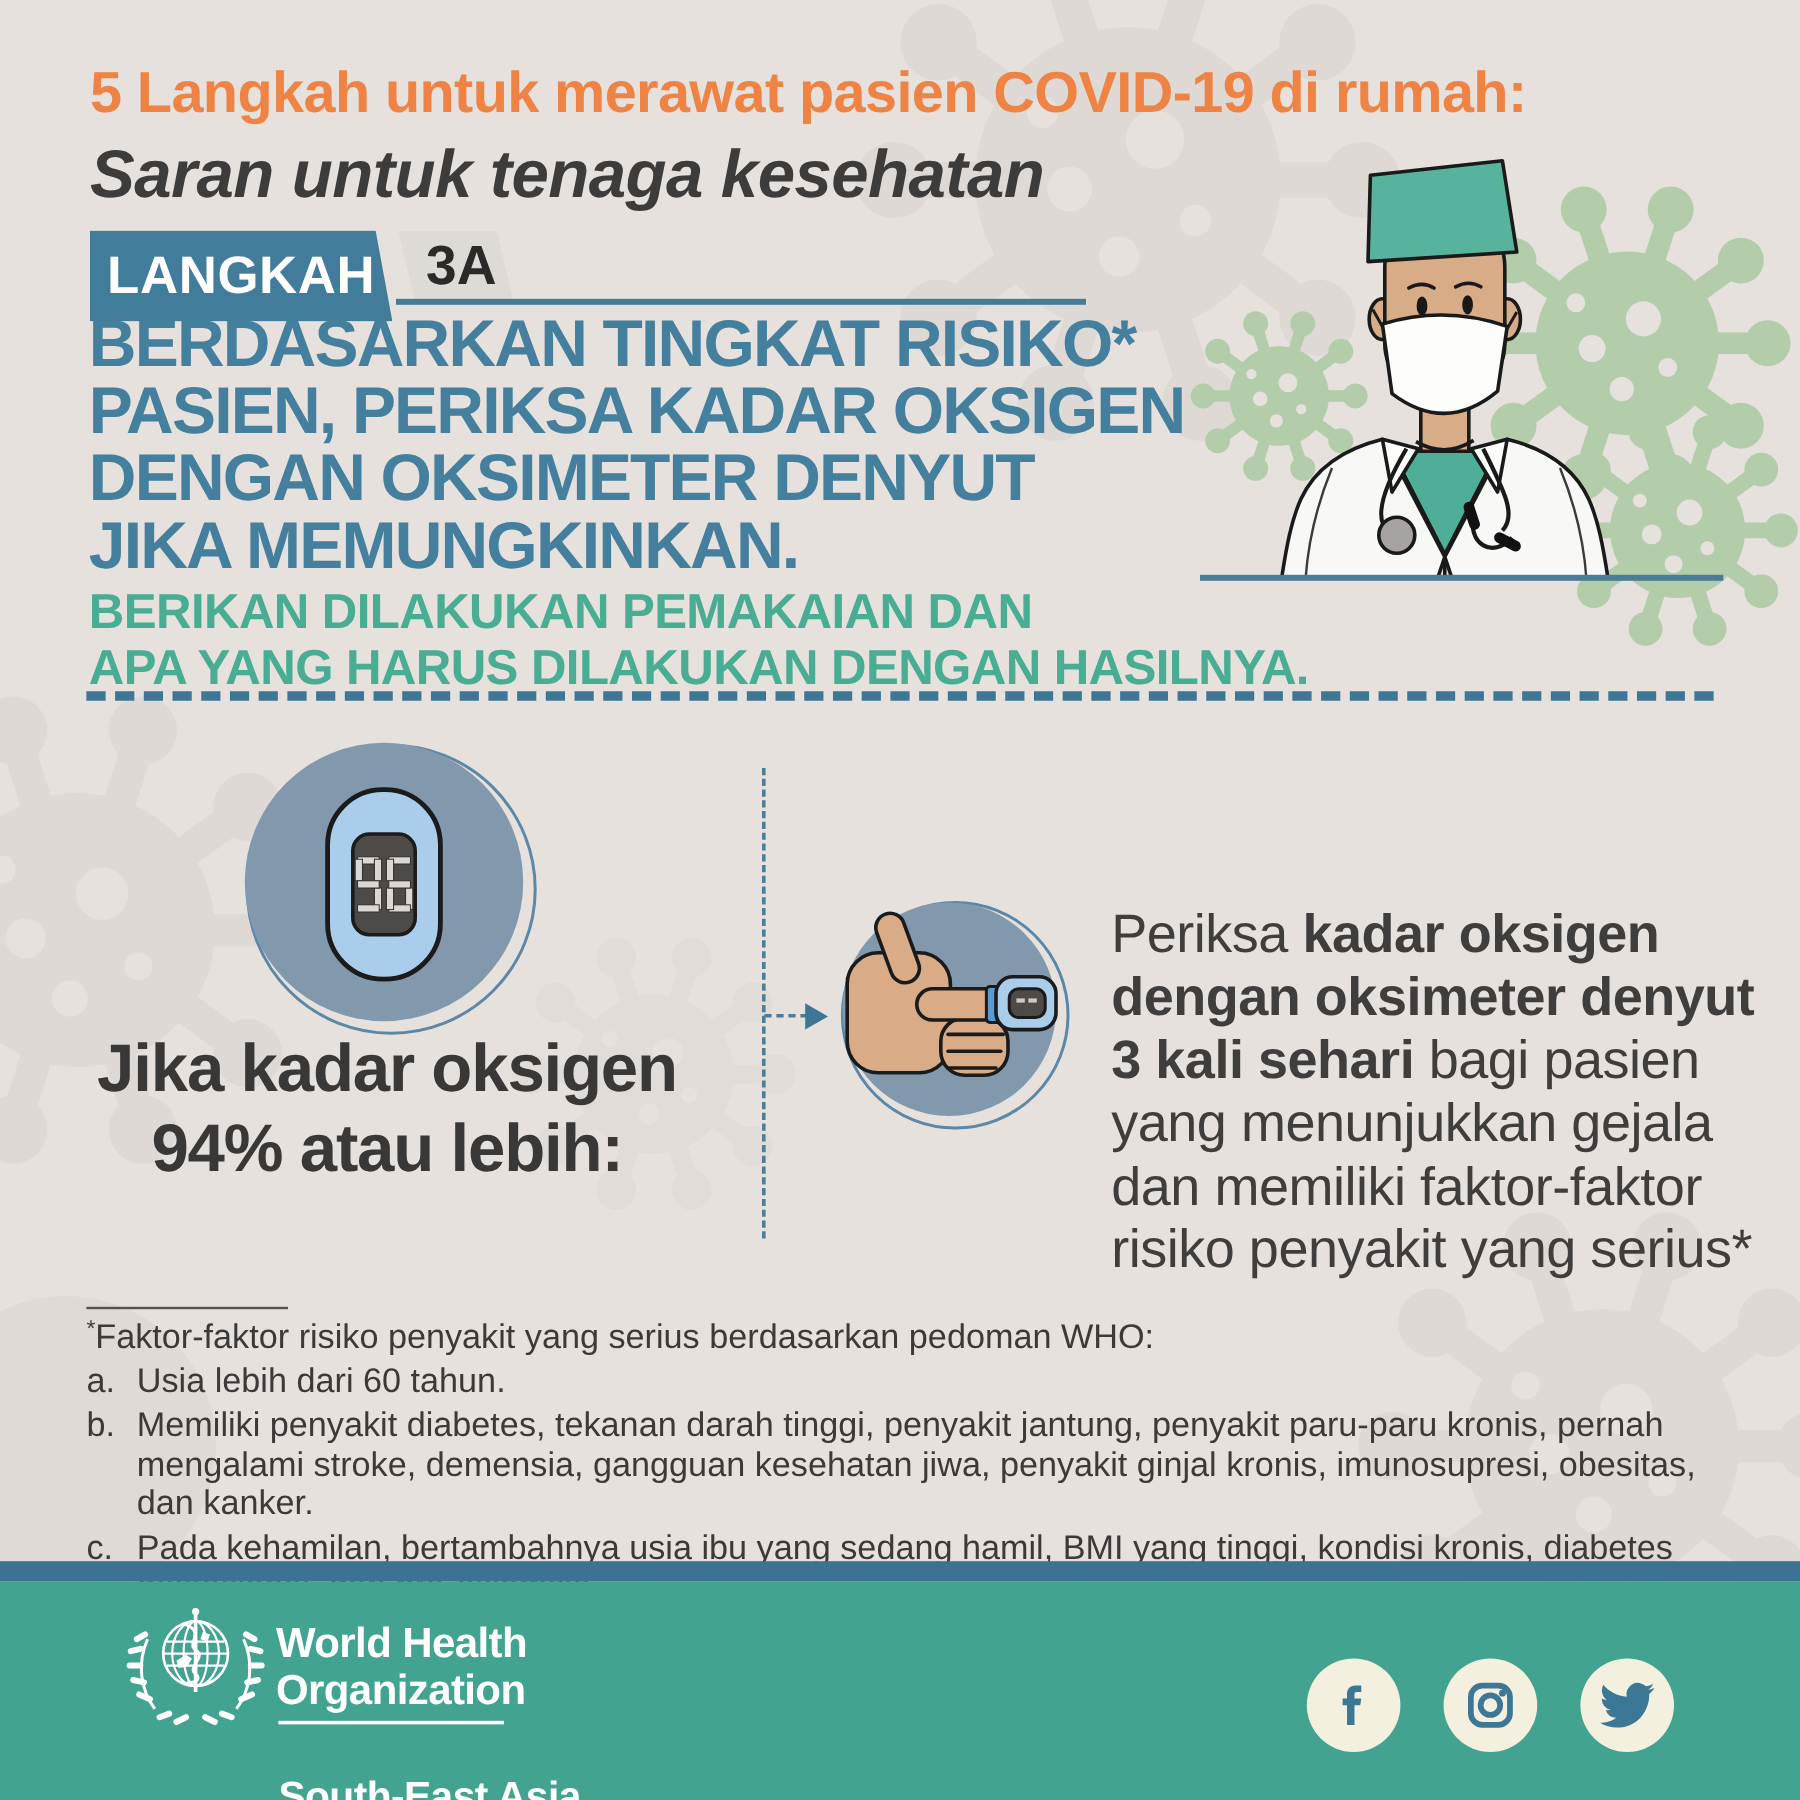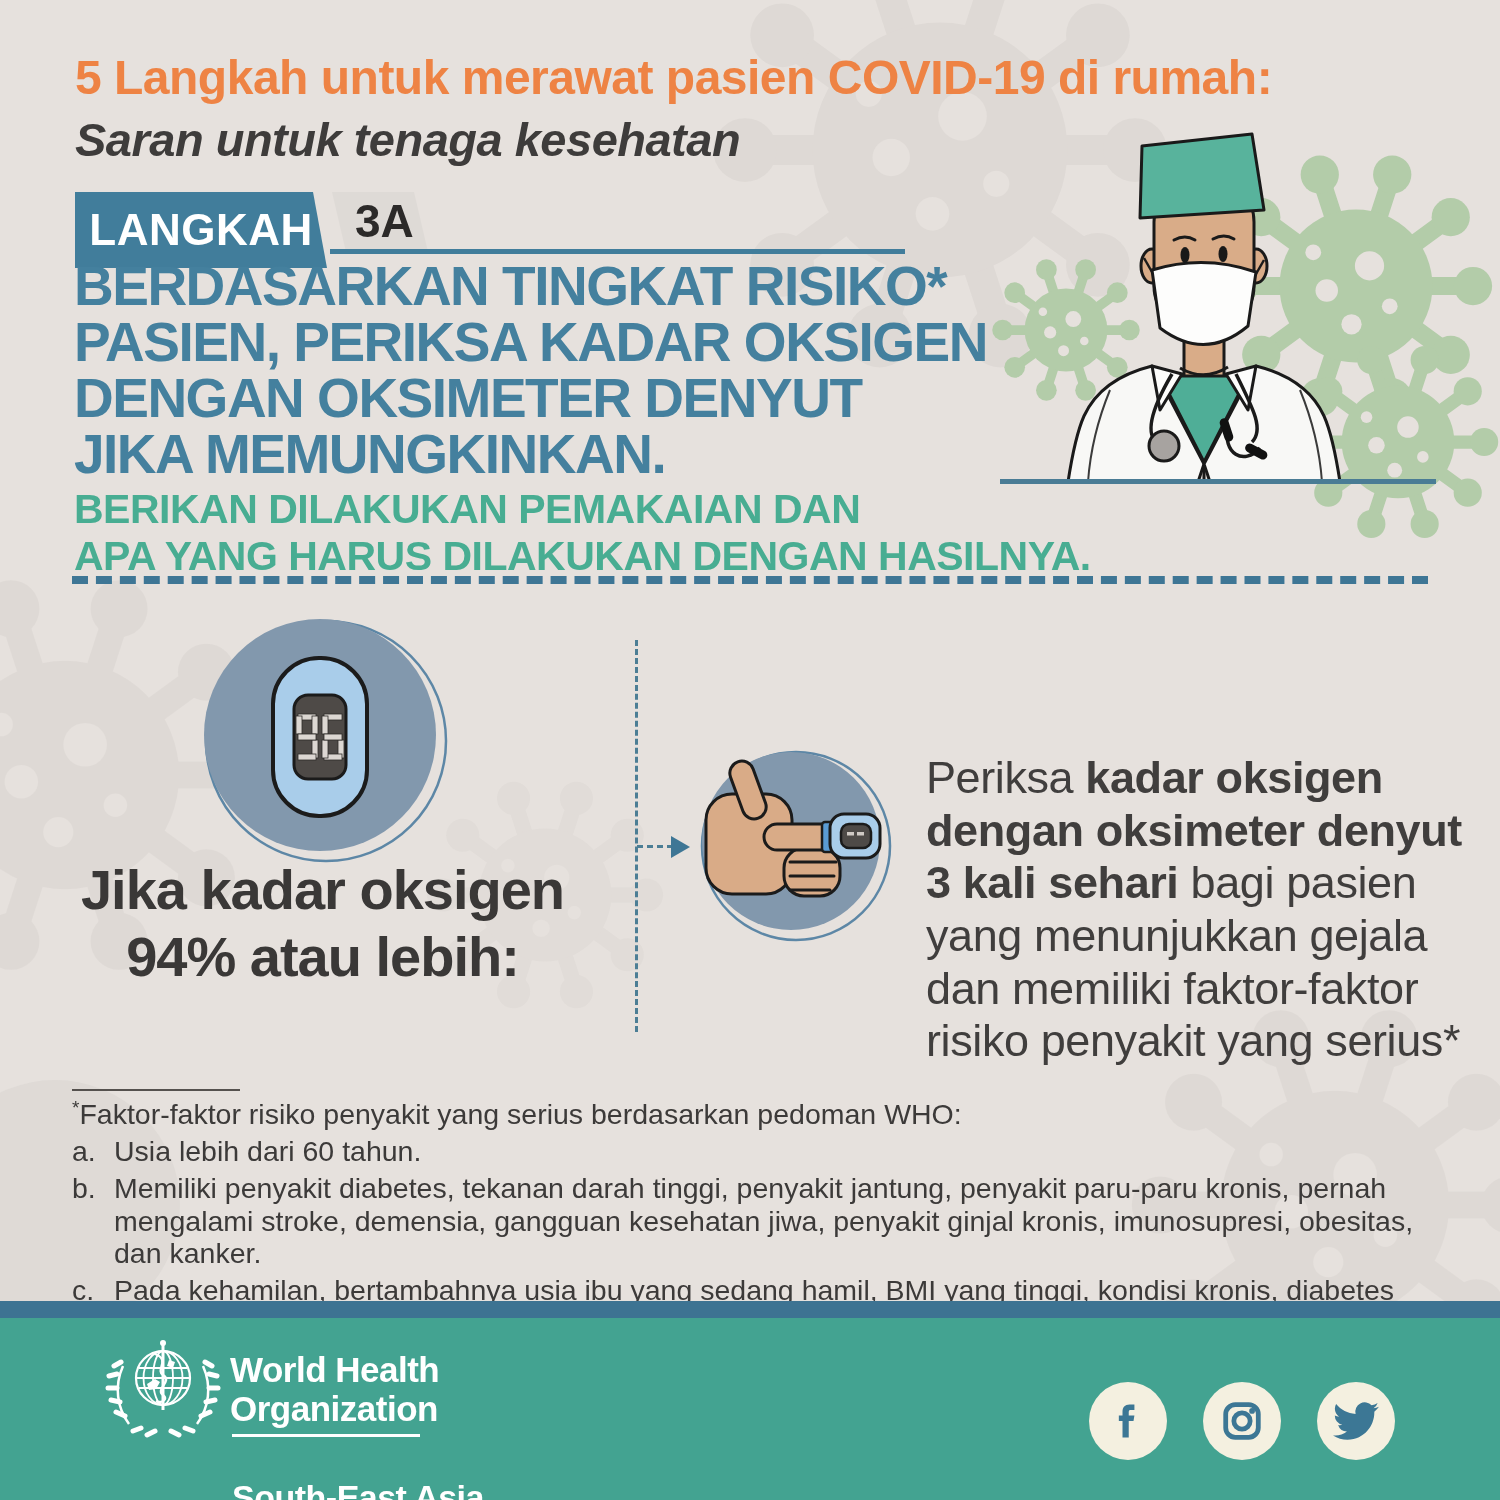--- a/index.html
+++ b/index.html
@@ -6,21 +6,21 @@
   body{width:1500px;height:1500px;position:relative;overflow:hidden;
        background:#e6e1dd;font-family:"Liberation Sans","DejaVu Sans",sans-serif;}
   .abs{position:absolute;}
 
   
   .virus{position:absolute;pointer-events:none;}
   .blob{position:absolute;border-radius:50%;background:#d8d3cf;opacity:.5;pointer-events:none;}
 
   
   .title{left:75px;top:50px;font-size:48px;font-weight:800;color:#ee8344;letter-spacing:-.5px;white-space:nowrap;z-index:5;}
-  .subtitle{left:75px;top:112px;font-size:47px;font-weight:800;font-style:italic;color:#3e3c3b;letter-spacing:-.5px;white-space:nowrap;z-index:5;}
+  .subtitle{left:75px;top:112px;font-size:56px;font-weight:800;font-style:italic;color:#3e3c3b;letter-spacing:-.5px;white-space:nowrap;z-index:5;}
 
   .badge{left:75px;top:192px;width:252px;height:76px;background:#417d9b;z-index:5;
          clip-path:polygon(0 0,calc(100% - 14px) 0,100% 100%,0 100%);
          display:flex;align-items:center;justify-content:center;}
   .badge span{color:#ffffff;font-size:44px;font-weight:800;letter-spacing:.5px;}
   .badge-strip{left:318px;top:192px;width:110px;height:60px;background:#dedad6;z-index:4;
          clip-path:polygon(14px 0,96px 0,110px 100%,28px 100%);
          display:flex;align-items:center;justify-content:center;}
   .badge-num{left:355px;top:194px;font-size:46px;font-weight:800;color:#2c2a29;z-index:5;}
   .badge-underline{left:330px;top:249px;width:575px;height:5px;background:#417d9b;z-index:5;}

